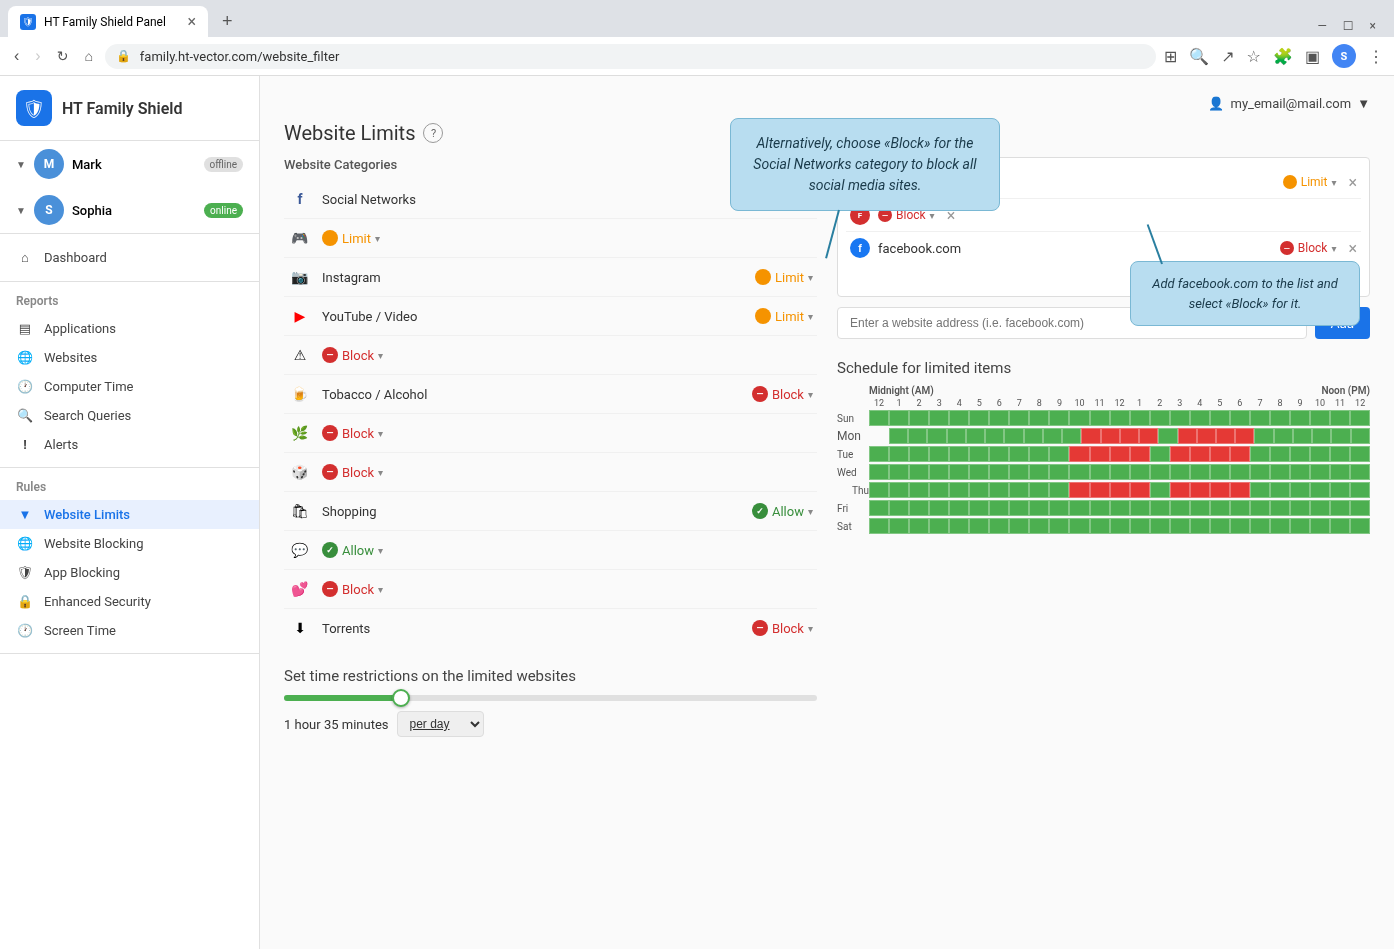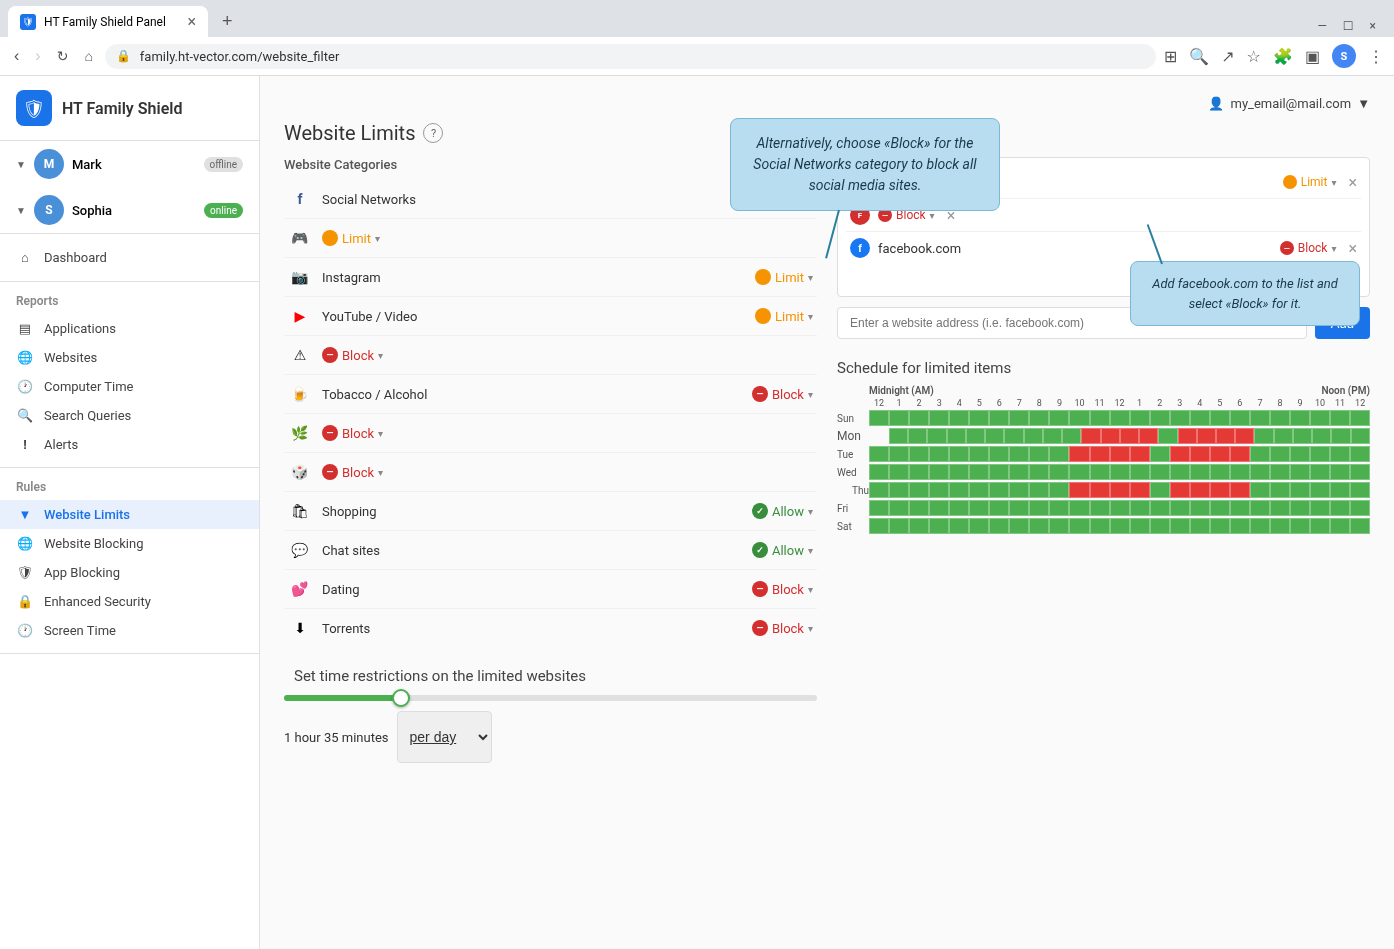--- a/index.html
+++ b/index.html
@@ -249,33 +249,31 @@
               <div style="width:16px;height:16px;background:#388e3c;border-radius:50%;display:flex;align-items:center;justify-content:center;">
                   <span style="color:white;font-size:9px;font-weight:bold;">✓</span>
                 </div>
               <span style="color:#388e3c;font-size:13px;">Allow</span>
               <span style="color:#888;font-size:10px;cursor:pointer;">▾</span>
             </div>
           </div>
 
           <div style="display:flex;align-items:center;padding:7px 4px;border-bottom:1px solid #f0f0f0;gap:10px;">
             <span style="width:24px;height:24px;display:flex;align-items:center;justify-content:center;font-size:14px;">💬</span>
-            <span style="flex:1;font-size:13px;color:#333;">Chat sites</span>
             <div style="display:flex;align-items:center;gap:4px;cursor:pointer;">
               <div style="width:16px;height:16px;background:#388e3c;border-radius:50%;display:flex;align-items:center;justify-content:center;">
                   <span style="color:white;font-size:9px;font-weight:bold;">✓</span>
                 </div>
               <span style="color:#388e3c;font-size:13px;">Allow</span>
               <span style="color:#888;font-size:10px;cursor:pointer;">▾</span>
             </div>
           </div>
 
           <div style="display:flex;align-items:center;padding:7px 4px;border-bottom:1px solid #f0f0f0;gap:10px;">
             <span style="width:24px;height:24px;display:flex;align-items:center;justify-content:center;font-size:14px;">💕</span>
-            <span style="flex:1;font-size:13px;color:#333;">Dating</span>
             <div style="display:flex;align-items:center;gap:4px;cursor:pointer;">
               <div style="width:16px;height:16px;background:#d32f2f;border-radius:50%;display:flex;align-items:center;justify-content:center;">
                   <span style="color:white;font-size:9px;font-weight:bold;">—</span>
                 </div>
               <span style="color:#d32f2f;font-size:13px;">Block</span>
               <span style="color:#888;font-size:10px;cursor:pointer;">▾</span>
             </div>
           </div>
 
           <div style="display:flex;align-items:center;padding:7px 4px;gap:10px;">
@@ -286,30 +284,30 @@
                   <span style="color:white;font-size:9px;font-weight:bold;">—</span>
                 </div>
               <span style="color:#d32f2f;font-size:13px;">Block</span>
               <span style="color:#888;font-size:10px;cursor:pointer;">▾</span>
             </div>
           </div>
 
         </div>
 
         <div style="margin-top:20px;">
-          <div style="font-size:15px;color:#444;margin-bottom:10px;margin-left:10px;">Set time restrictions on the limited websites</div>
+          <div style="font-size:15px;color:#444;margin-bottom:10px;">Set time restrictions on the limited websites</div>
           <div style="position:relative;margin-bottom:10px;">
             <div style="height:6px;background:#e0e0e0;border-radius:3px;position:relative;">
               <div style="height:6px;background:#4caf50;border-radius:3px 0 0 3px;width:22%;position:absolute;top:0;left:0;"></div>
               <div style="width:18px;height:18px;background:white;border:2px solid #4caf50;border-radius:50%;position:absolute;top:-6px;left:22%;transform:translateX(-50%);cursor:pointer;box-shadow:0 1px 3px rgba(0,0,0,0.3);"></div>
             </div>
           </div>
           <div style="display:flex;align-items:center;gap:8px;font-size:13px;color:#333;">
             <span>1 hour 35 minutes</span>
-            <select style="border:1px solid #ddd;border-radius:4px;padding:16px 8px;font-size:14px;color:#333;cursor:pointer;text-decoration:underline;">
+            <select style="border:1px solid #ddd;border-radius:4px;padding:4px 8px;font-size:12px;color:#333;cursor:pointer;text-decoration:underline;">
               <option>per day</option>
               <option>per week</option>
             </select>
           </div>
         </div>
       </div>
 
       <div style="position:relative;">
         <div style="font-size:20px;font-weight:400;color:#333;margin-bottom:12px;">Custom List</div>
 

